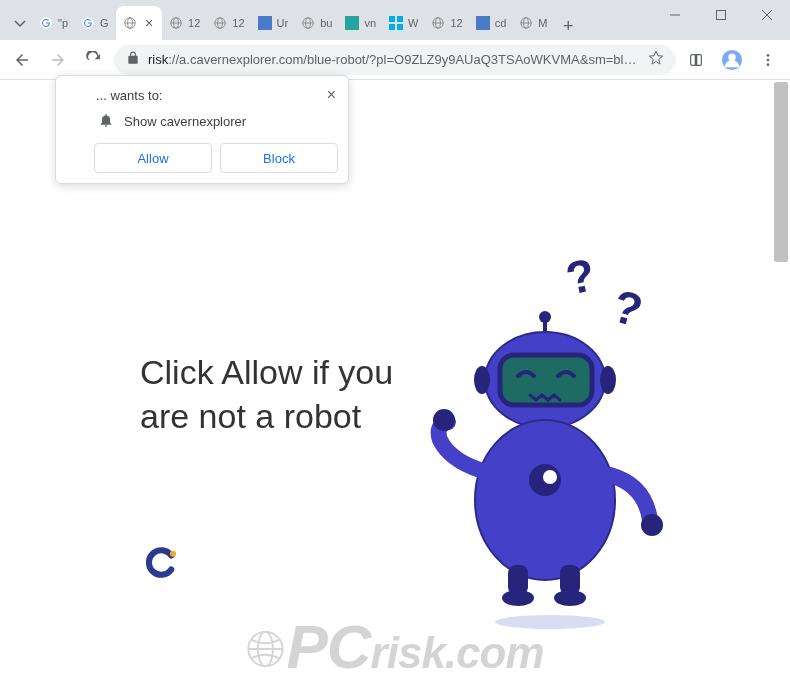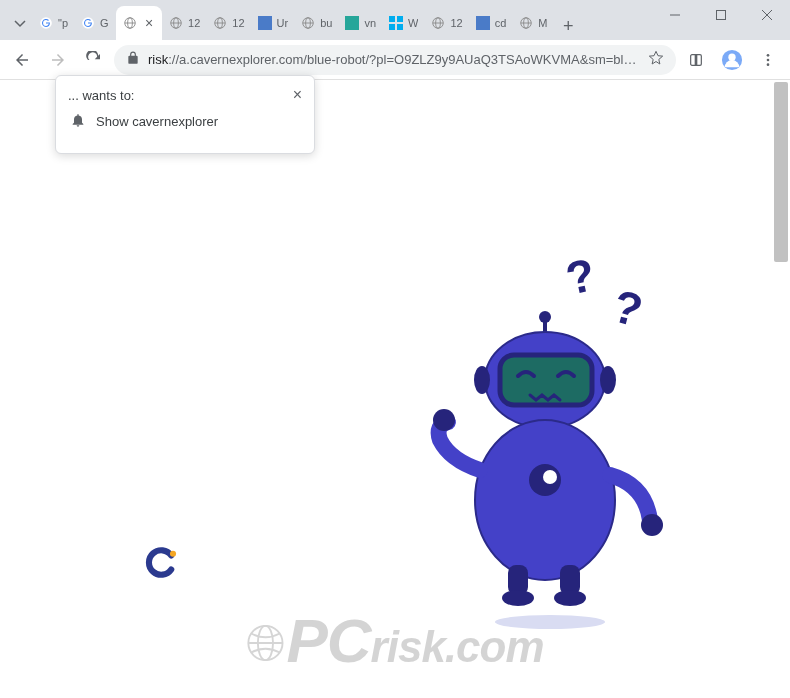--- a/index.html
+++ b/index.html
@@ -21,35 +21,35 @@
 
 .toolbar { height: 40px; background: #fff; display: flex; align-items: center; padding: 0 6px; gap: 4px; border-bottom: 1px solid #e0e0e0; }
 .nav-btn { width: 32px; height: 32px; display: flex; align-items: center; justify-content: center; color: #5f6368; border-radius: 50%; }
 .nav-btn.disabled { color: #bdbdbd; }
 .addr { flex: 1; height: 30px; background: #f1f3f4; border-radius: 15px; display: flex; align-items: center; padding: 0 12px; gap: 8px; font-size: 13px; color: #5f6368; overflow: hidden; }
 .addr .lock { color: #5f6368; flex-shrink: 0; }
 .addr .url { overflow: hidden; text-overflow: ellipsis; white-space: nowrap; flex: 1; }
 .addr .star { color: #5f6368; flex-shrink: 0; }
 
 
-.notif { position: absolute; top: 75px; left: 55px; width: 260px; background: #fff; border: 1px solid #dadce0; border-radius: 6px; box-shadow: 0 2px 10px rgba(0,0,0,0.15); z-index: 10; padding-bottom: 10px; }
+.notif { position: absolute; top: 75px; left: 55px; width: 294px; background: #fff; border: 1px solid #dadce0; border-radius: 6px; box-shadow: 0 2px 10px rgba(0,0,0,0.15); z-index: 10; padding-bottom: 10px; padding-left: 28px; }
 .notif-head { display: flex; justify-content: space-between; align-items: center; padding: 10px 12px 6px; font-size: 13px; color: #3c4043; }
 .notif-head .close-x { font-size: 16px; color: #5f6368; cursor: pointer; }
 .notif-body { display: flex; align-items: center; gap: 10px; padding: 2px 14px 12px; font-size: 13px; color: #3c4043; }
 .notif-btns { display: flex; gap: 8px; padding: 0 10px; }
 .notif-btn { flex: 1; height: 30px; border: 1px solid #dadce0; border-radius: 4px; background: #fff; color: #1a73e8; font-size: 13px; display: flex; align-items: center; justify-content: center; cursor: pointer; }
 
 
 .page { position: absolute; top: 80px; left: 0; right: 0; bottom: 0; background: #fff; }
 .main-text { position: absolute; top: 270px; left: 140px; width: 260px; font-size: 34px; color: #333; line-height: 1.3; }
 .c-logo { position: absolute; top: 465px; left: 145px; width: 40px; height: 40px; }
 .robot-area { position: absolute; top: 170px; left: 400px; width: 280px; height: 380px; }
 
 
-.watermark { position: absolute; bottom: 22px; left: 50%; transform: translateX(-50%); font-size: 56px; font-weight: bold; font-style: italic; color: rgba(120,120,120,0.32); letter-spacing: -1px; display: flex; align-items: baseline; white-space: nowrap; margin-top: 12px; }
+.watermark { position: absolute; bottom: 16px; left: 50%; transform: translateX(-50%); font-size: 56px; font-weight: bold; font-style: italic; color: rgba(120,120,120,0.32); letter-spacing: -1px; display: flex; align-items: baseline; white-space: nowrap; margin-top: 12px; }
 .watermark .pc { font-size: 62px; }
 .watermark .rest { font-size: 44px; font-weight: 600; text-align: right; }
 .watermark .globe { width: 38px; height: 38px; margin-right: 2px; opacity: 0.35; }
 
 
 .scrollbar { position: absolute; right: 2px; top: 82px; width: 14px; height: 180px; background: #c1c1c1; border-radius: 2px; }
 </style>
 </head>
 <body>
 
@@ -237,20 +237,21 @@
   <div class="nav-btn">
       <svg width="16" height="16" viewBox="0 0 24 24">
         <circle cx="12" cy="5" r="2" fill="#5f6368"></circle>
         <circle cx="12" cy="12" r="2" fill="#5f6368"></circle>
         <circle cx="12" cy="19" r="2" fill="#5f6368"></circle>
       </svg>
     </div>
 </div>
 
 <div class="page">
+  <div class="main-text">Click Allow if you are not a robot</div>
 
   <div class="c-logo">
     <svg width="35" height="35" viewBox="0 0 40 40">
         <path d="M30 12a14 14 0 100 16" fill="none" stroke="#2b3a8f" stroke-width="7" stroke-linecap="round"></path>
         <circle cx="32" cy="10" r="3.5" fill="#f5a623"></circle>
       </svg>
   </div>
 
   <div class="robot-area">
     <svg width="280" height="380" viewBox="0 0 280 380">
@@ -299,20 +300,24 @@
 <div class="notif">
   <div class="notif-head">
     <span>... wants to:</span>
     <span class="close-x">×</span>
   </div>
   <div class="notif-body">
     <span><svg width="16" height="16" viewBox="0 0 24 24">
           <path d="M12 22a2 2 0 002-2h-4a2 2 0 002 2zm6-6V11a6 6 0 00-5-5.9V4a1 1 0 00-2 0v1.1A6 6 0 006 11v5l-2 2v1h16v-1l-2-2z" fill="#5f6368"></path>
         </svg></span>
     <span>Show cavernexplorer</span>
+  </div>
+  <div class="notif-btns">
+    <div class="notif-btn">Allow</div>
+    <div class="notif-btn">Block</div>
   </div>
 </div>
 
 <div class="scrollbar"></div>
 
 <div class="watermark">
   <svg class="globe" viewBox="0 0 40 40">
     <circle cx="20" cy="20" r="18" fill="none" stroke="#888" stroke-width="2"></circle>
     <ellipse cx="20" cy="20" rx="8" ry="18" fill="none" stroke="#888" stroke-width="2"></ellipse>
     <line x1="2" y1="20" x2="38" y2="20" stroke="#888" stroke-width="2"></line>

